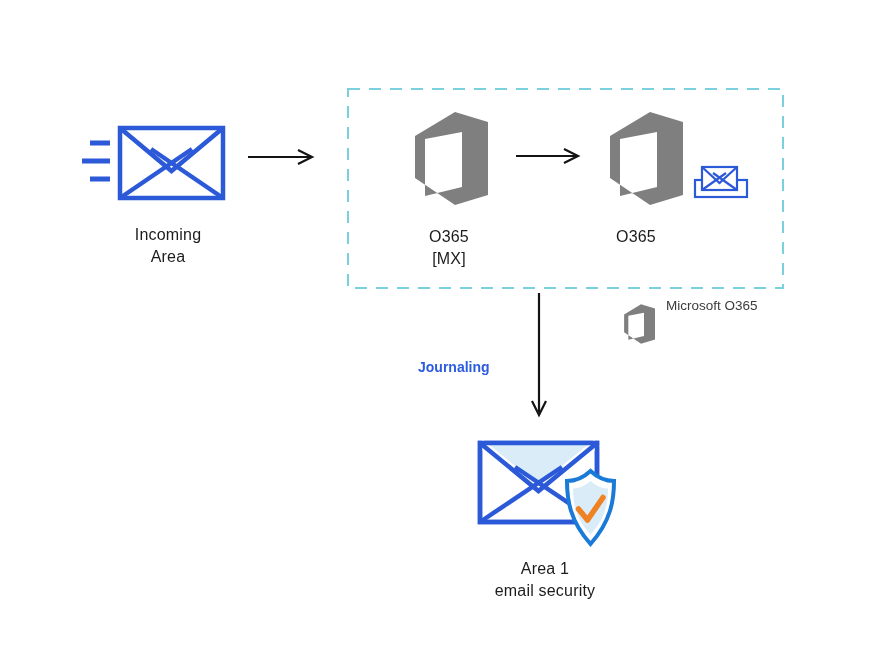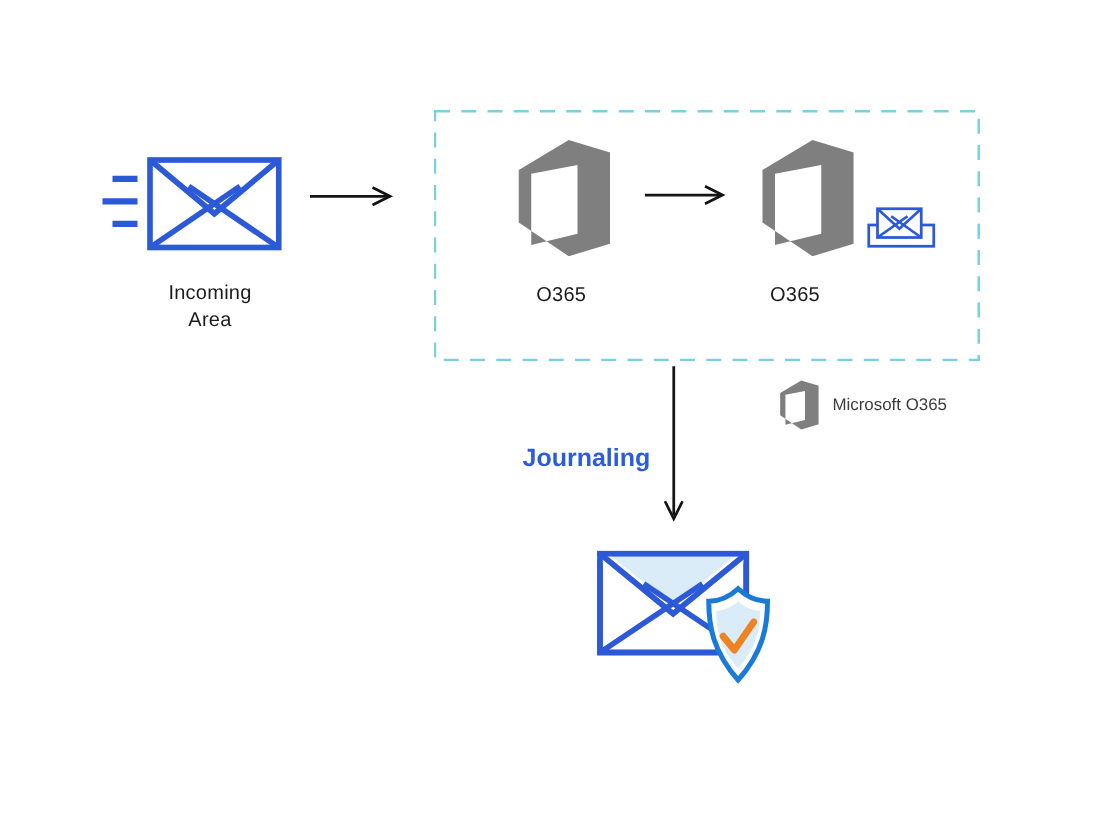--- a/index.html
+++ b/index.html
@@ -21,21 +21,21 @@
   }
   .abs{position:absolute;}
   .node-label{
     position:absolute;text-align:center;font-size:16px;line-height:22px;
     color:var(--text-black);letter-spacing:.2px;
   }
   .legend-label{
     position:absolute;font-size:13.5px;line-height:16px;color:var(--legend-gray);
   }
   .journal-label{
-    position:absolute;font-size:20px;line-height:22px;font-weight:600;color:var(--journal-blue);
+    position:absolute;font-size:14px;line-height:22px;font-weight:600;color:var(--journal-blue);
   }
   
   .st-accent{stroke:var(--accent-blue);fill:none;}
   .st-accent-fillw{stroke:var(--accent-blue);fill:#ffffff;}
   .st-arrow{stroke:var(--arrow-black);fill:none;stroke-width:2.2;}
   .st-teal{stroke:var(--boundary-teal);fill:none;}
   .f-gray{fill:var(--logo-gray);}
   .f-lblue{fill:var(--light-blue-fill);}
   .st-shield{stroke:var(--shield-blue);fill:#ffffff;}
   .st-check{stroke:var(--check-orange);fill:none;}
@@ -70,20 +70,21 @@
 
   <svg class="abs" style="left:347px;top:88px" width="437" height="201" viewBox="0 0 437 201">
     <rect class="st-teal" x="1" y="1" width="435" height="199" stroke-width="2" stroke-dasharray="12 9"></rect>
   </svg>
 
   <svg class="abs" style="left:410px;top:112px" width="78" height="93" viewBox="0 0 78 93">
     <path class="f-gray" fill-rule="evenodd" d="M45 0 L78 10 L78 83 L45 93 L5 66 L5 24 Z M15 27 L52 20 L52 75 L15 84 Z"></path>
   </svg>
   <div class="node-label" style="left:386px;top:226px;width:126px">
     <div>O365</div>
+    <div>[MX]</div>
   </div>
 
   <svg class="abs" style="left:514px;top:146px" width="70" height="20" viewBox="0 0 70 20">
     <line class="st-arrow" x1="2" y1="10" x2="62" y2="10"></line>
     <path class="st-arrow" d="M50 3 L64 10 L50 17"></path>
   </svg>
 
   <svg class="abs" style="left:605px;top:112px" width="78" height="93" viewBox="0 0 78 93">
     <path class="f-gray" fill-rule="evenodd" d="M45 0 L78 10 L78 83 L45 93 L5 66 L5 24 Z M15 27 L52 20 L52 75 L15 84 Z"></path>
   </svg>
@@ -95,21 +96,21 @@
     <path class="st-accent" stroke-width="2.2" d="M44 28 L20 11"></path>
     <path class="st-accent" stroke-width="2.2" d="M9 5 L26.5 21 L44 5"></path>
   </svg>
   <div class="node-label" style="left:573px;top:226px;width:126px">
     <div>O365</div>
   </div>
 
   <svg class="abs" style="left:622px;top:304px" width="33" height="40" viewBox="0 0 78 93">
     <path class="f-gray" fill-rule="evenodd" d="M45 0 L78 10 L78 83 L45 93 L5 66 L5 24 Z M15 27 L52 20 L52 75 L15 84 Z"></path>
   </svg>
-  <div class="legend-label" style="left:666px;top:316px">Microsoft O365</div>
+  <div class="legend-label" style="left:666px;top:298px">Microsoft O365</div>
 
   <div class="journal-label" style="left:418px;top:356px">Journaling</div>
   <svg class="abs" style="left:528px;top:291px" width="22" height="128" viewBox="0 0 22 128">
     <line class="st-arrow" x1="11" y1="2" x2="11" y2="121"></line>
     <path class="st-arrow" d="M4 110 L11 124 L18 110"></path>
   </svg>
 
   <svg class="abs" style="left:475px;top:438px" width="152" height="118" viewBox="0 0 152 118">
     <g>
       <rect class="st-accent-fillw" x="5" y="5" width="117" height="79" stroke-width="4.5"></rect>
@@ -119,14 +120,18 @@
       <path class="st-accent" stroke-width="4.5" d="M122 84 L40 29"></path>
       <path class="st-accent" stroke-width="4.5" d="M5 5 L63.5 53 L122 5"></path>
       <rect class="st-accent" x="5" y="5" width="117" height="79" stroke-width="4.5"></rect>
     </g>
     <g>
       <path class="st-shield" stroke-width="4" d="M115.5 33 C108 40 99.5 43 92 43 C92 62 95 83 115.5 106 C136 83 139 62 139 43 C131.5 43 123 40 115.5 33 Z"></path>
       <path class="f-lblue" d="M115.5 43 C110 48 103.5 50.5 98 50.5 C98 65 100.5 80 115.5 96.5 C130.5 80 133 65 133 50.5 C127.5 50.5 121 48 115.5 43 Z"></path>
       <path class="st-check" stroke-width="5.5" stroke-linecap="round" stroke-linejoin="round" d="M103.5 71 L112.5 82 L128 59.5"></path>
     </g>
   </svg>
+  <div class="node-label" style="left:465px;top:558px;width:160px">
+    <div>Area 1</div>
+    <div>email security</div>
+  </div>
 
 </div>
 
 </body></html>

